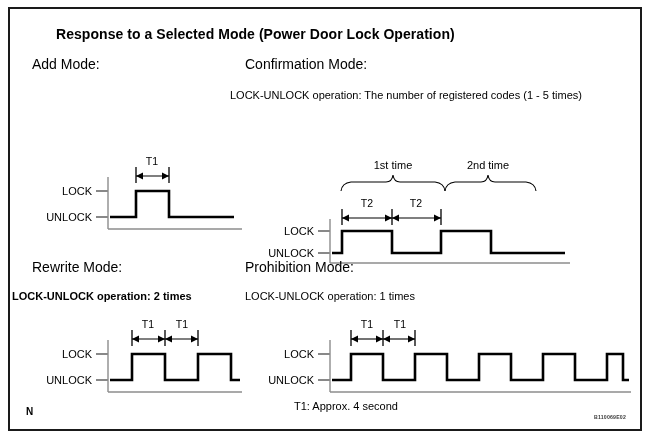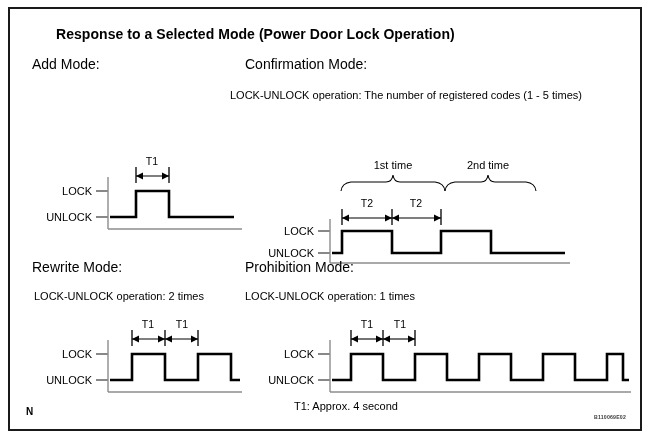--- a/index.html
+++ b/index.html
@@ -177,21 +177,21 @@
         <line class="tick" x1="73" y1="100" x2="85" y2="100"></line>
 
         <line class="axis-v" x1="85" y1="66" x2="85" y2="110"></line>
         <line class="axis-h" x1="85" y1="110" x2="325" y2="110"></line>
 
         <polyline class="sig" points="87,100 97,100 97,78 147,78 147,100 196,100 196,78 246,78 246,100 320,100"></polyline>
       </svg>
     </div>
 
     <div class="mode-head" style="left:22px; top:250px;">Rewrite Mode:</div>
-    <div class="mode-sub" style="left:24px; top:281px;">LOCK-UNLOCK operation: 2 times</div>
+    <div class="mode-sub" style="left:2px; top:281px;font-weight:bold;">LOCK-UNLOCK operation: 2 times</div>
 
     <div class="wave" style="left:14px; top:305px;">
       <svg width="220" height="86" viewBox="0 0 220 86">
 
         <text class="dim-label" x="124" y="14" text-anchor="middle">T1</text>
         <text class="dim-label" x="158" y="14" text-anchor="middle">T1</text>
         <g>
           <line class="dimtick" x1="108" y1="16" x2="108" y2="32"></line>
           <line class="dimtick" x1="141" y1="16" x2="141" y2="32"></line>
           <line class="dimtick" x1="174" y1="16" x2="174" y2="32"></line>

